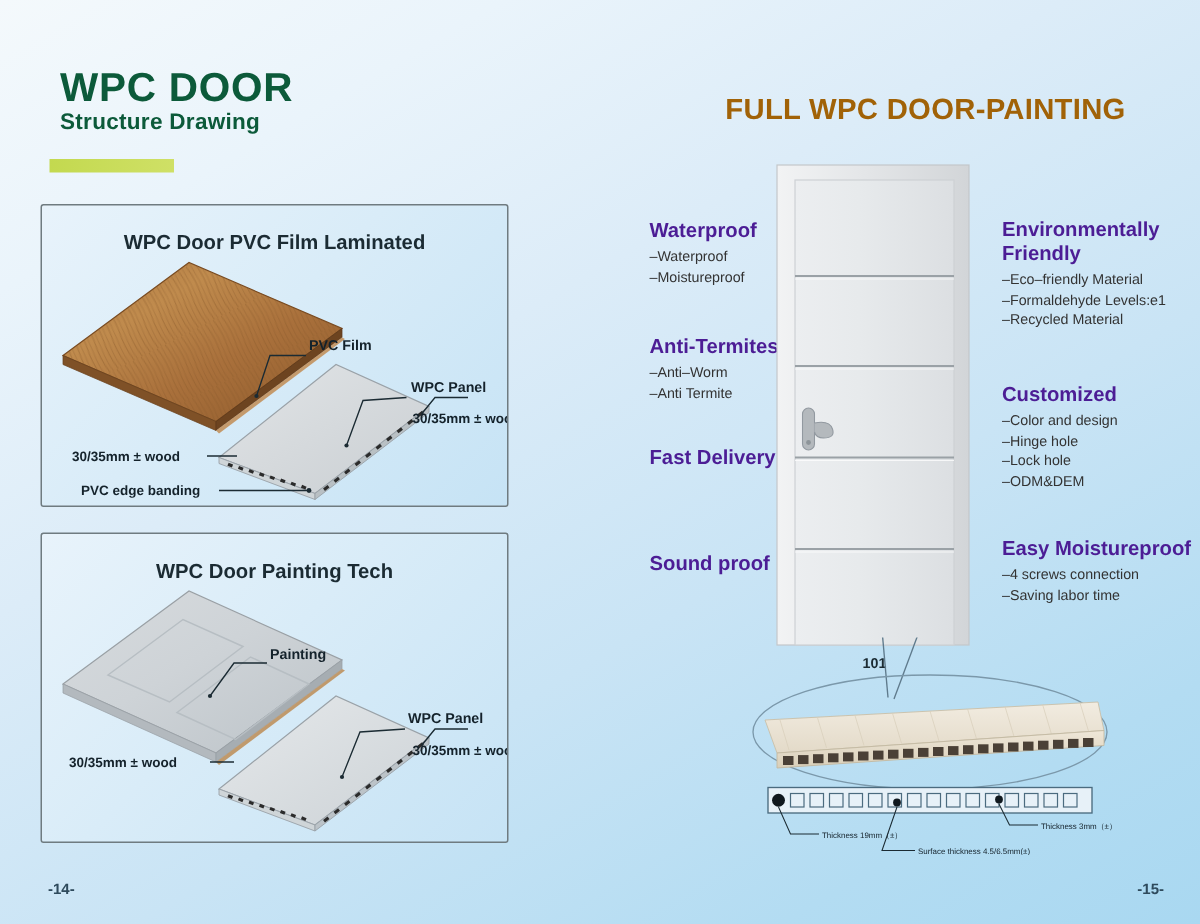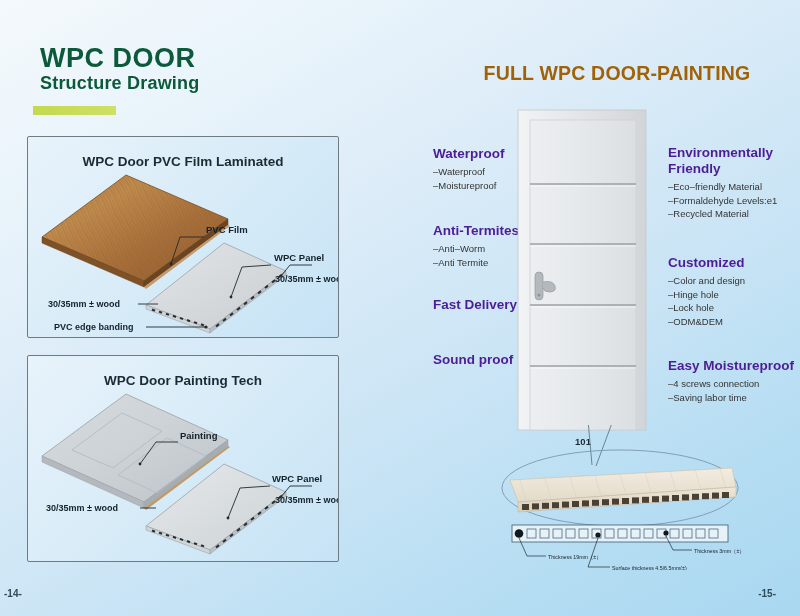--- a/index.html
+++ b/index.html
@@ -10,21 +10,21 @@
     background:linear-gradient(150deg,#f4f9fc 0%,#eaf4fb 18%,#dcecf8 38%,#c9e4f5 62%,#b3dcf2 85%,#a9d8f1 100%);
   }
   .page{position:absolute;inset:0;}
 
   
   .left-title{position:absolute;left:40px;top:44px;}
   .left-title .t1{
     font-size:27px;font-weight:bold;color:#0c5a3a;letter-spacing:.5px;line-height:1.05;
   }
   .left-title .t2{
-    font-size:18px;font-weight:bold;color:#0c5a3a;letter-spacing:.2px;line-height:1.2;margin-top:1px;text-align:right;
+    font-size:15px;font-weight:bold;color:#0c5a3a;letter-spacing:.2px;line-height:1.2;margin-top:1px;
   }
   .accent-bar{
     position:absolute;left:33px;top:106px;width:83px;height:9px;
     background:linear-gradient(90deg,#c3d94f,#cfe066);
   }
 
   .panel{
     position:absolute;border:1.5px solid #6f7b80;border-radius:2px;
     background:linear-gradient(135deg,#e8f3fb 0%,#d9ecf8 45%,#c6e3f5 100%);
   }
@@ -32,38 +32,38 @@
   #panel-2{left:27px;top:355px;width:310px;height:205px;}
   .panel-title{
     position:absolute;width:100%;text-align:center;top:17px;
     font-size:13.5px;font-weight:bold;color:#1b2b33;
   }
   .svg-abs{position:absolute;left:0;top:0;}
 
   .page-num{
     position:absolute;bottom:17px;font-size:10px;font-weight:bold;color:#2e4a5c;
   }
-  #page-num-left{left:4px;}
+  #page-num-left{left:32px;}
   #page-num-right{right:24px;}
 
   
   .right-title{
     position:absolute;left:462px;top:62px;width:310px;text-align:center;
     font-size:19.5px;font-weight:bold;color:#a16207;letter-spacing:.2px;
   }
 
   .feat{position:absolute;}
   .feat .head{font-size:13.5px;font-weight:bold;color:#4c1d95;line-height:1.18;}
   .feat .sub{font-size:9.5px;color:#333;line-height:1.45;margin-top:3px;}
   .feat .sub div{white-space:nowrap;}
 
   #feat-waterproof{left:433px;top:146px;}
   #feat-anti-termites{left:433px;top:223px;}
   #feat-fast-delivery{left:433px;top:297px;}
-  #feat-sound-proof{left:433px;top:352px;}
+  #feat-sound-proof{left:433px;top:368px;}
   #feat-eco{left:668px;top:145px;}
   #feat-customized{left:668px;top:255px;}
   #feat-easy-install{left:668px;top:358px;}
 </style>
 </head>
 <body>
 
 <div class="page">
 
   <div class="left-title">

